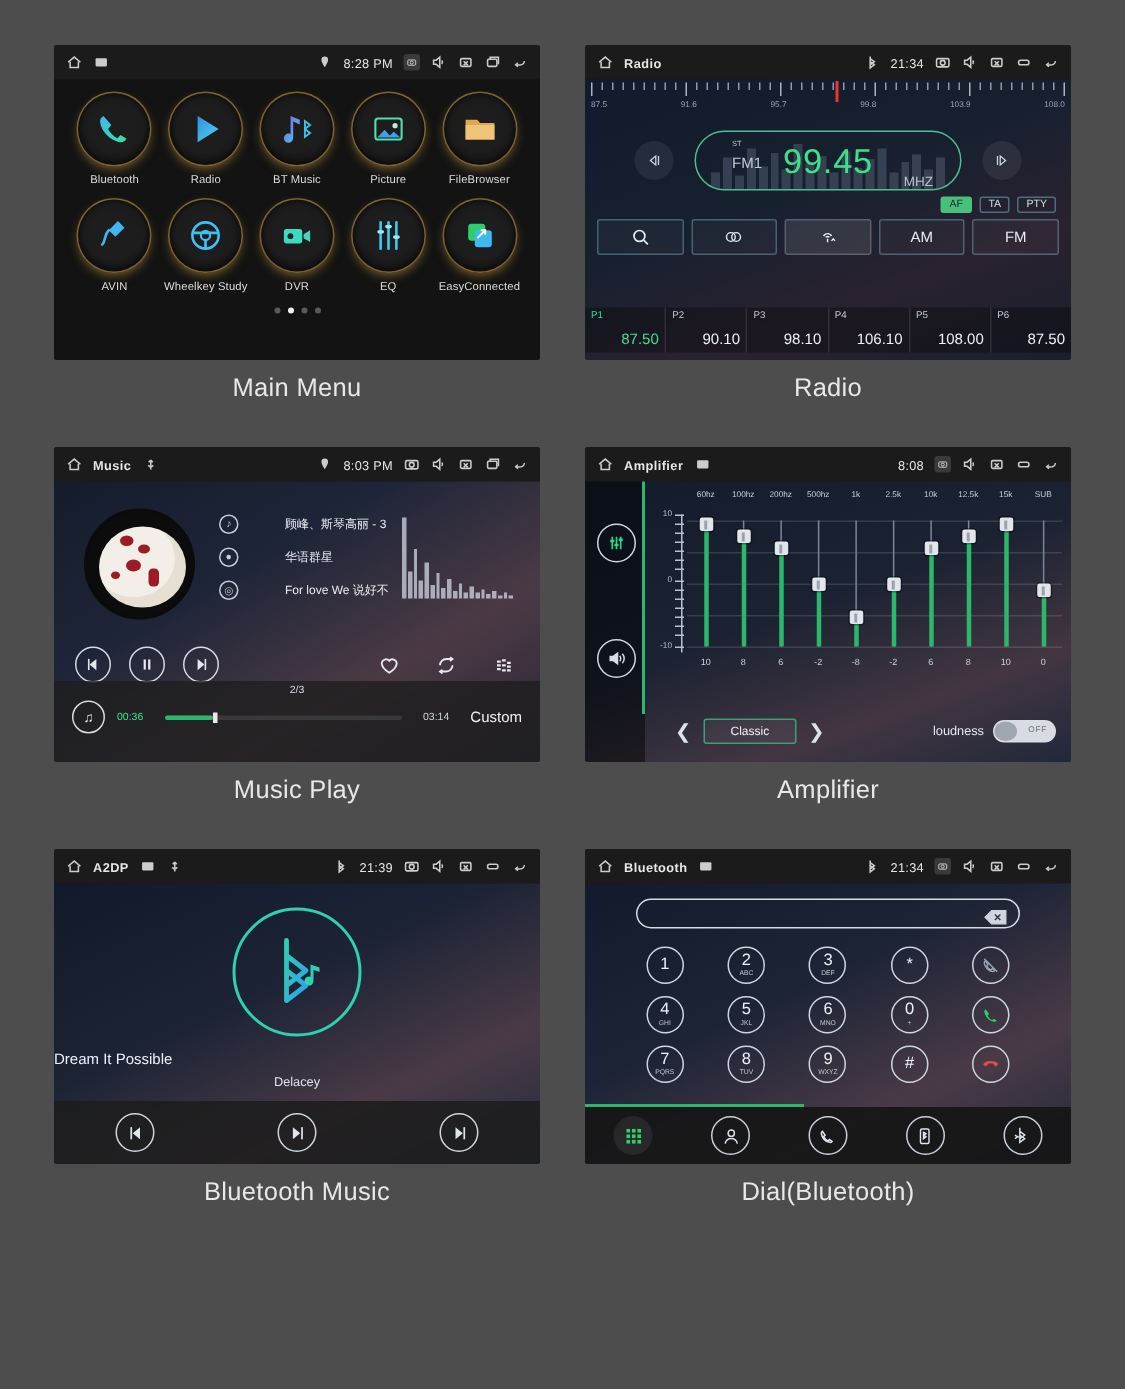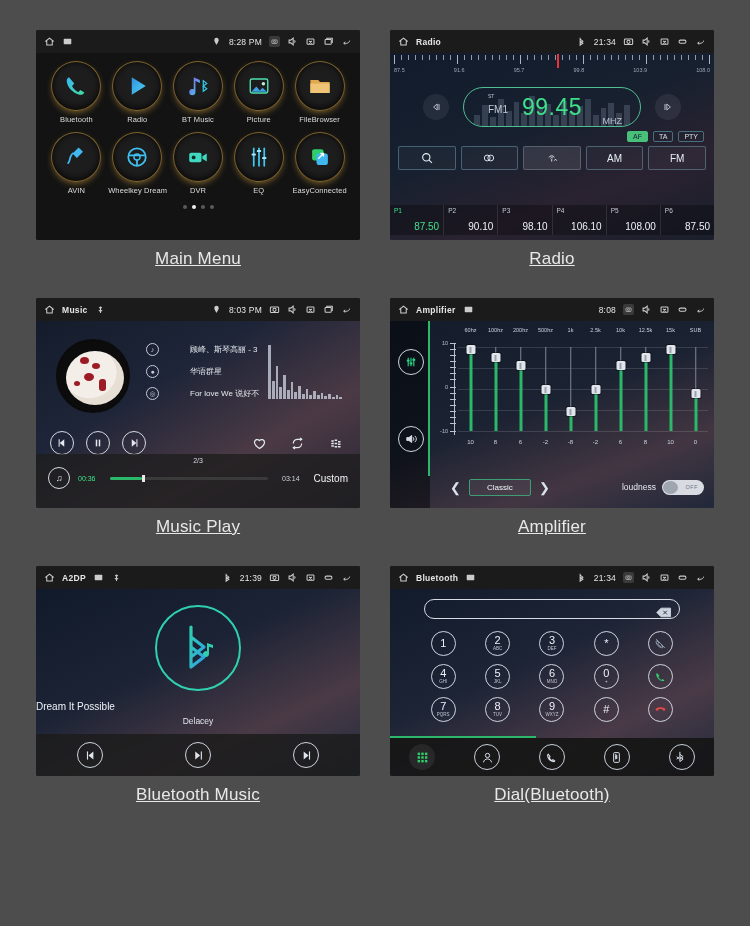--- a/index.html
+++ b/index.html
@@ -15,21 +15,21 @@
     position: absolute; left: 0; top: 0;
     width: 750px; height: 672px;
     display: grid;
     grid-template-columns: 36px 324px 30px 324px 36px;
     grid-template-rows: 30px 210px 58px 210px 58px 210px 58px 62px;
   }
   .cell-panel { position: relative; overflow: hidden; border-radius: 2px; }
   .caption {
     display: flex; align-items: flex-start; justify-content: center;
     color: #e8e8e8; font-size: 17px; letter-spacing: .2px;
-    padding-top: 9px; font-family: "Liberation Sans", sans-serif; text-decoration: underline;
+    padding-top: 9px; font-family: "Liberation Sans", sans-serif;
   }
 
   
   .screen { position: absolute; inset: 0; background: #10161f; }
   .statusbar {
     position: absolute; left:0; top:0; right:0; height: 23px;
     background: #1b1b1b; display: flex; align-items: center;
     padding: 0 8px; gap: 7px; color: #e6e6e6; font-size: 8px;
   }
   .sb-title { font-size: 8.5px; font-weight: bold; letter-spacing: .3px; }
@@ -331,21 +331,21 @@
               <div class="mm-label">AVIN</div>
             </div>
             <div class="mm-item">
               <div class="mm-circle">
                   <svg viewBox="0 0 32 32">
                     <circle cx="16" cy="16" r="10" fill="none" stroke="#3fc0f0" stroke-width="2"></circle>
                     <circle cx="16" cy="16" r="3.5" fill="none" stroke="#3fc0f0" stroke-width="1.6"></circle>
                     <path d="M6.5 14h19M16 19.5V26" stroke="#3fc0f0" stroke-width="2"></path>
                   </svg>
                 </div>
-              <div class="mm-label">Wheelkey Dream</div>
+              <div class="mm-label">Wheelkey Study</div>
             </div>
             <div class="mm-item">
               <div class="mm-circle">
                   <svg viewBox="0 0 32 32">
                     <rect x="6" y="11" width="14" height="11" rx="2" fill="#3fd8c0"></rect>
                     <path d="M21 15l5-3v9l-5-3z" fill="#3fd8c0"></path>
                     <circle cx="11" cy="16.5" r="2.2" fill="#0d2a28"></circle>
                   </svg>
                 </div>
               <div class="mm-label">DVR</div>

